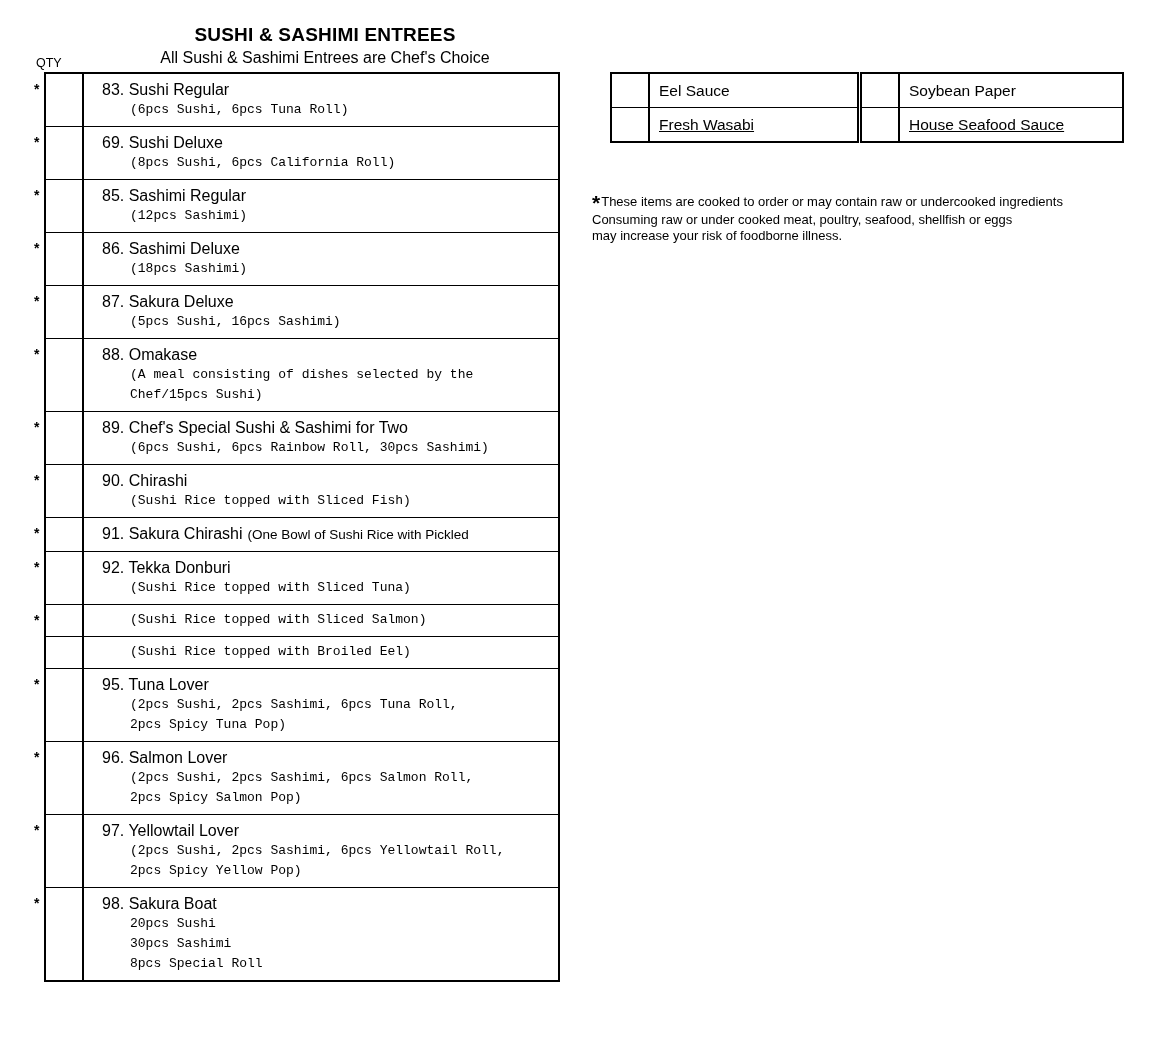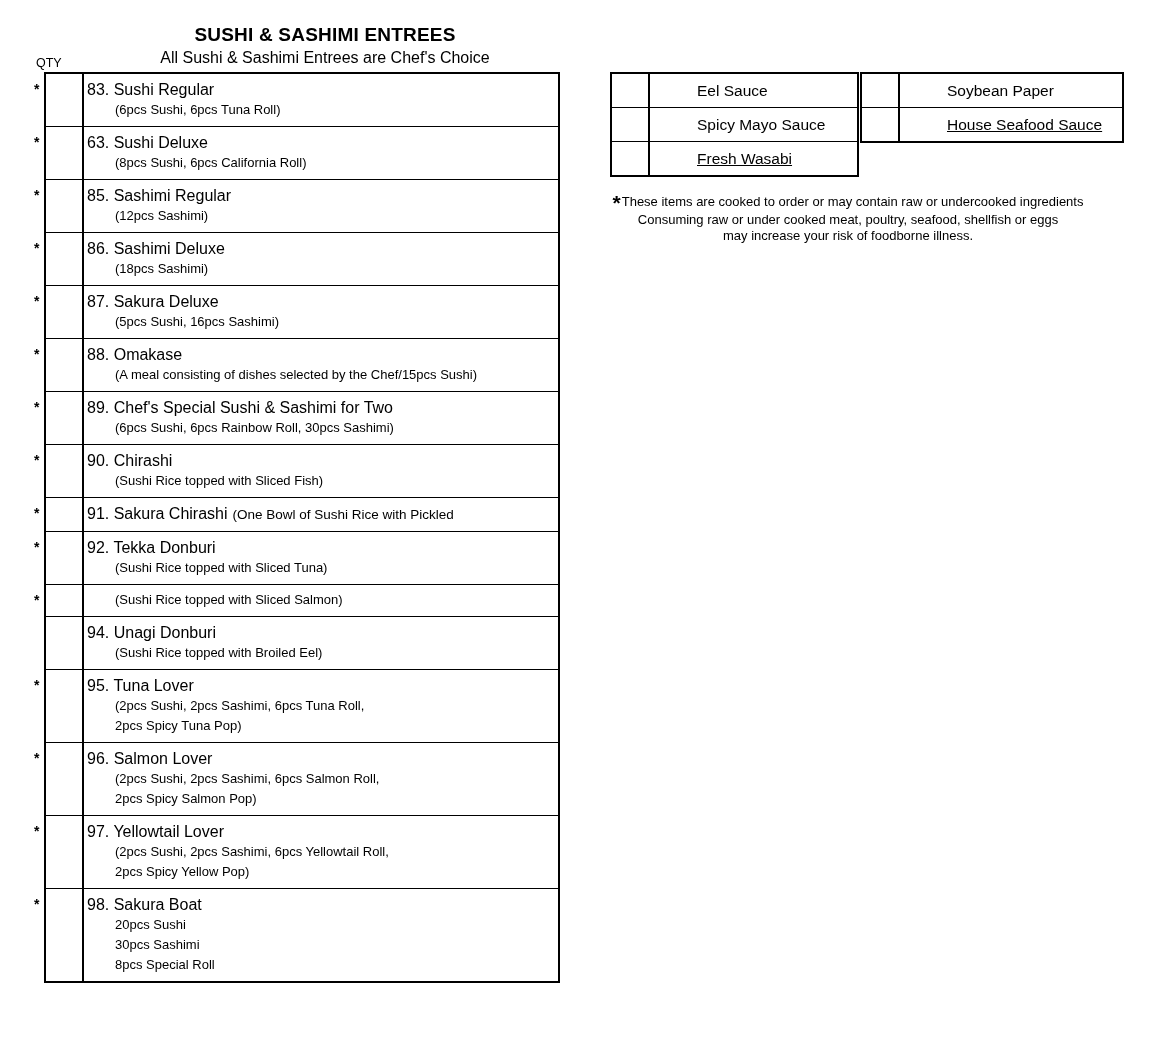--- a/index.html
+++ b/index.html
@@ -22,38 +22,38 @@
     position:absolute;left:44px;top:72px;width:512px;
     border:2px solid #000;background:#fff;
   }
   .menu-row{display:flex;border-bottom:1px solid #000;position:relative;}
   .menu-row:last-child{border-bottom:none;}
   .star{
     position:absolute;left:-12px;top:8px;
     font-size:14px;font-weight:700;line-height:14px;
   }
   .qty-cell{width:36px;flex:none;border-right:2px solid #000;}
-  .item-cell{flex:1;padding:5px 4px 6px 3px;}
+  .item-cell{flex:1;padding:5px 4px 6px 18px;}
   .item-title{font-size:16px;line-height:21px;}
   .inline-desc{font-size:13.5px;margin-left:5px;}
-  .desc-line{font-size:13px;line-height:20px;padding-left:28px;}
+  .desc-line{font-size:13px;line-height:20px;padding-left:28px;font-family:Liberation Mono, monospace;}
 
   
   .sauce-table{position:absolute;top:72px;border:2px solid #000;background:#fff;}
   .sauce-left{left:610px;width:245px;}
   .sauce-right{left:860px;width:260px;}
-  .sauce-row{display:flex;align-items:center;height:33px;border-bottom:1px solid #000;gap:38px;}
+  .sauce-row{display:flex;align-items:center;height:33px;border-bottom:1px solid #000;}
   .sauce-row:last-child{border-bottom:none;text-decoration:underline;}
   .sauce-qty{width:36px;flex:none;align-self:stretch;border-right:2px solid #000;}
   .sauce-label{font-size:15.5px;padding-left:9px;}
 
   
   .disclaimer{
-    position:absolute;left:608px;top:194px;width:480px;
-    text-align:center;font-size:13px;line-height:16.5px;
+    position:absolute;left:592px;top:194px;width:480px;
+    text-align:left;font-size:13px;line-height:16.5px;
   }
   .disc-star{font-size:21px;font-weight:700;vertical-align:-4px;margin-right:1px;}
 </style>
 </head>
 <body>
 
 <div class="page">
 
   <div class="header">
     <div class="title">SUSHI &amp; SASHIMI ENTREES</div>
@@ -69,21 +69,21 @@
       <div class="item-title"><span class="title-text">83. Sushi Regular</span></div>
       <div class="desc-lines">
             <div class="desc-line">(6pcs Sushi, 6pcs Tuna Roll)</div>
           </div>
     </div>
   </div>
       <div class="menu-row">
     <span class="star">*</span>
     <div class="qty-cell"></div>
     <div class="item-cell">
-      <div class="item-title"><span class="title-text">63. Sushi Deluxe</span></div>
+      <div class="item-title"><span class="title-text">69. Sushi Deluxe</span></div>
       <div class="desc-lines">
             <div class="desc-line">(8pcs Sushi, 6pcs California Roll)</div>
           </div>
     </div>
   </div>
       <div class="menu-row">
     <span class="star">*</span>
     <div class="qty-cell"></div>
     <div class="item-cell">
       <div class="item-title"><span class="title-text">85. Sashimi Regular</span></div>
@@ -165,21 +165,20 @@
     <div class="item-cell">
       <div class="desc-lines">
             <div class="desc-line">(Sushi Rice topped with Sliced Salmon)</div>
           </div>
     </div>
   </div>
       <div class="menu-row">
 
     <div class="qty-cell"></div>
     <div class="item-cell">
-      <div class="item-title"><span class="title-text">94. Unagi Donburi</span></div>
       <div class="desc-lines">
             <div class="desc-line">(Sushi Rice topped with Broiled Eel)</div>
           </div>
     </div>
   </div>
       <div class="menu-row">
     <span class="star">*</span>
     <div class="qty-cell"></div>
     <div class="item-cell">
       <div class="item-title"><span class="title-text">95. Tuna Lover</span></div>
@@ -222,24 +221,20 @@
             <div class="desc-line">8pcs Special Roll</div>
           </div>
     </div>
   </div>
     </div>
 
   <div class="sauce-table sauce-left">
       <div class="sauce-row">
     <div class="sauce-qty"></div>
     <div class="sauce-label">Eel Sauce</div>
-  </div>
-      <div class="sauce-row">
-    <div class="sauce-qty"></div>
-    <div class="sauce-label">Spicy Mayo Sauce</div>
   </div>
       <div class="sauce-row">
     <div class="sauce-qty"></div>
     <div class="sauce-label">Fresh Wasabi</div>
   </div>
     </div>
   <div class="sauce-table sauce-right">
       <div class="sauce-row">
     <div class="sauce-qty"></div>
     <div class="sauce-label">Soybean Paper</div>

